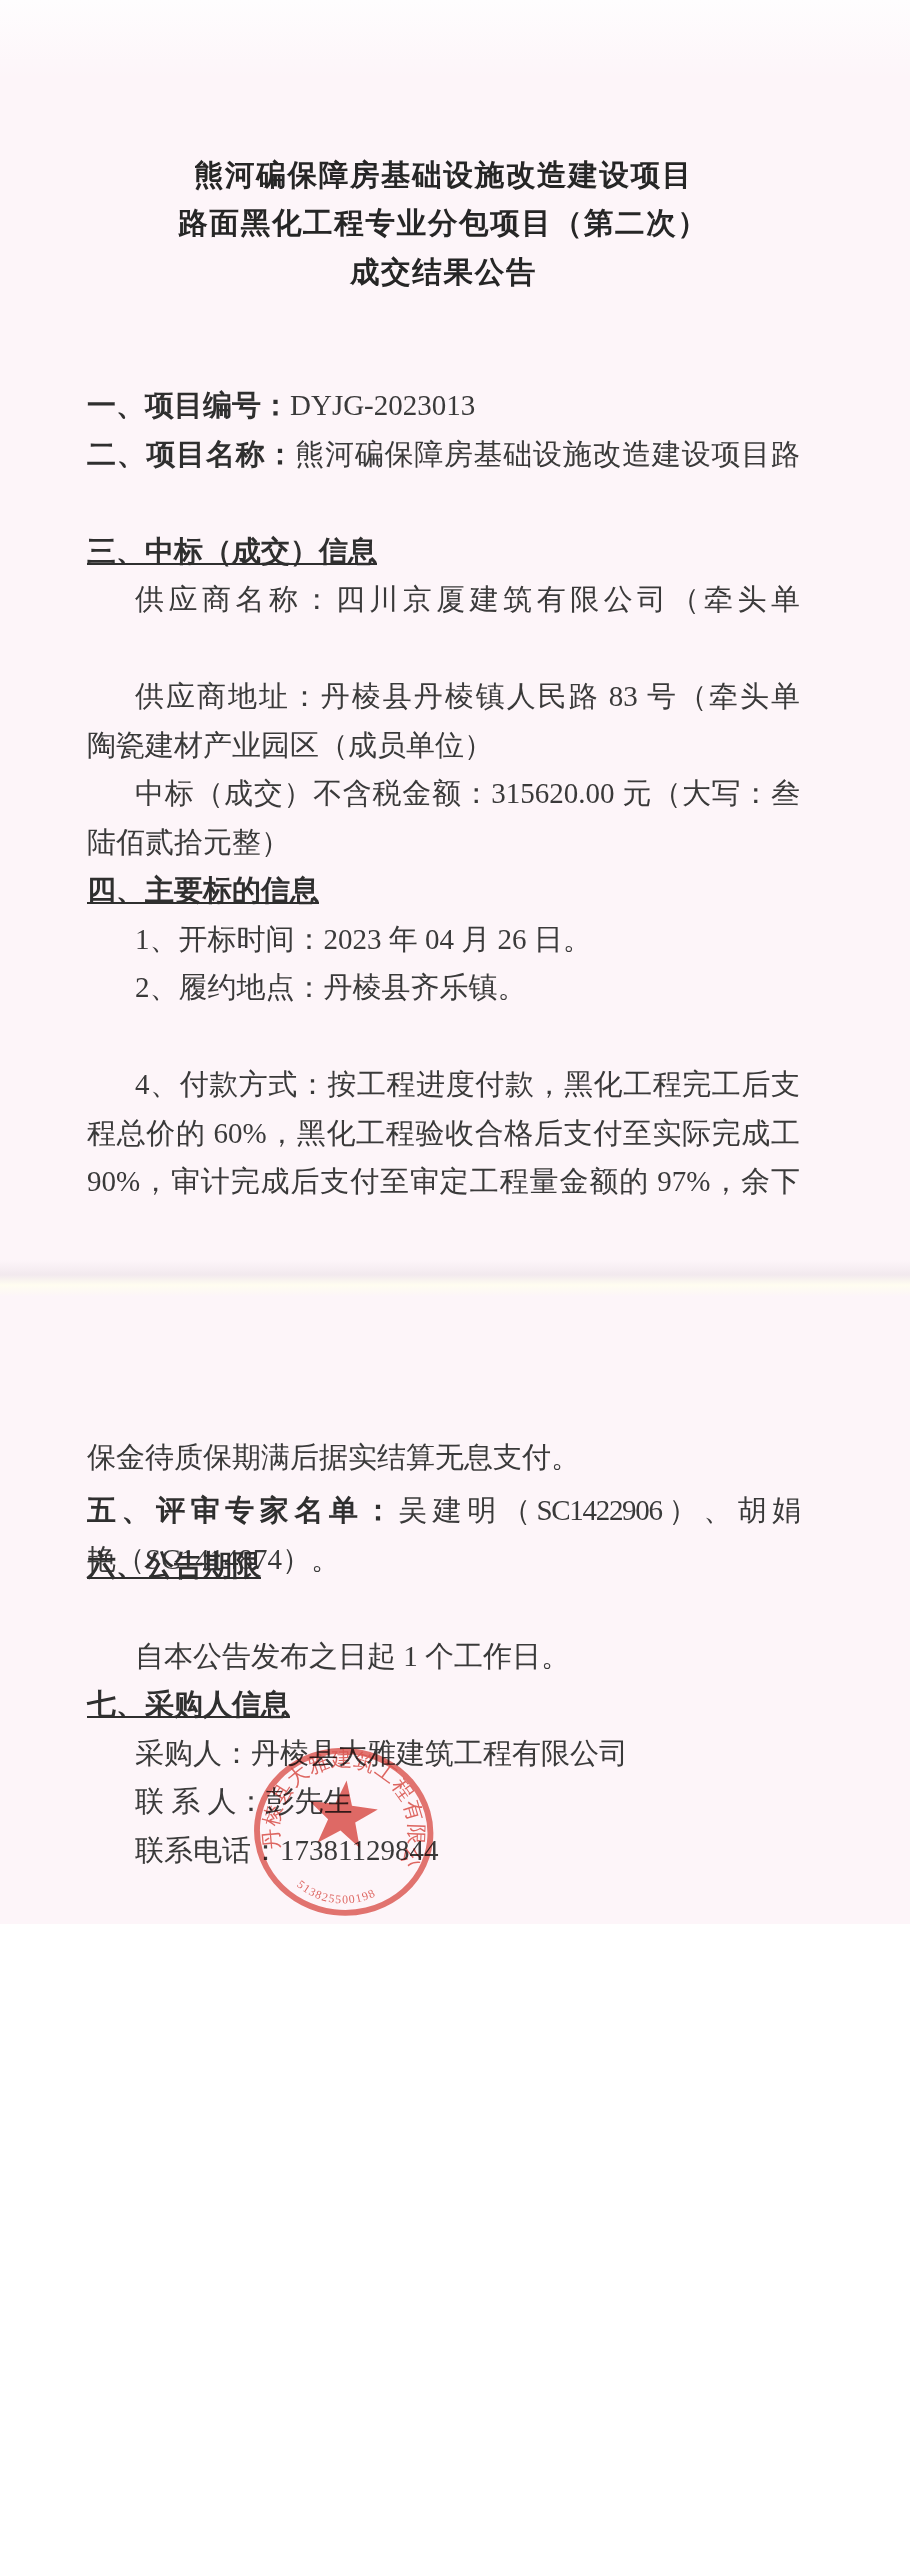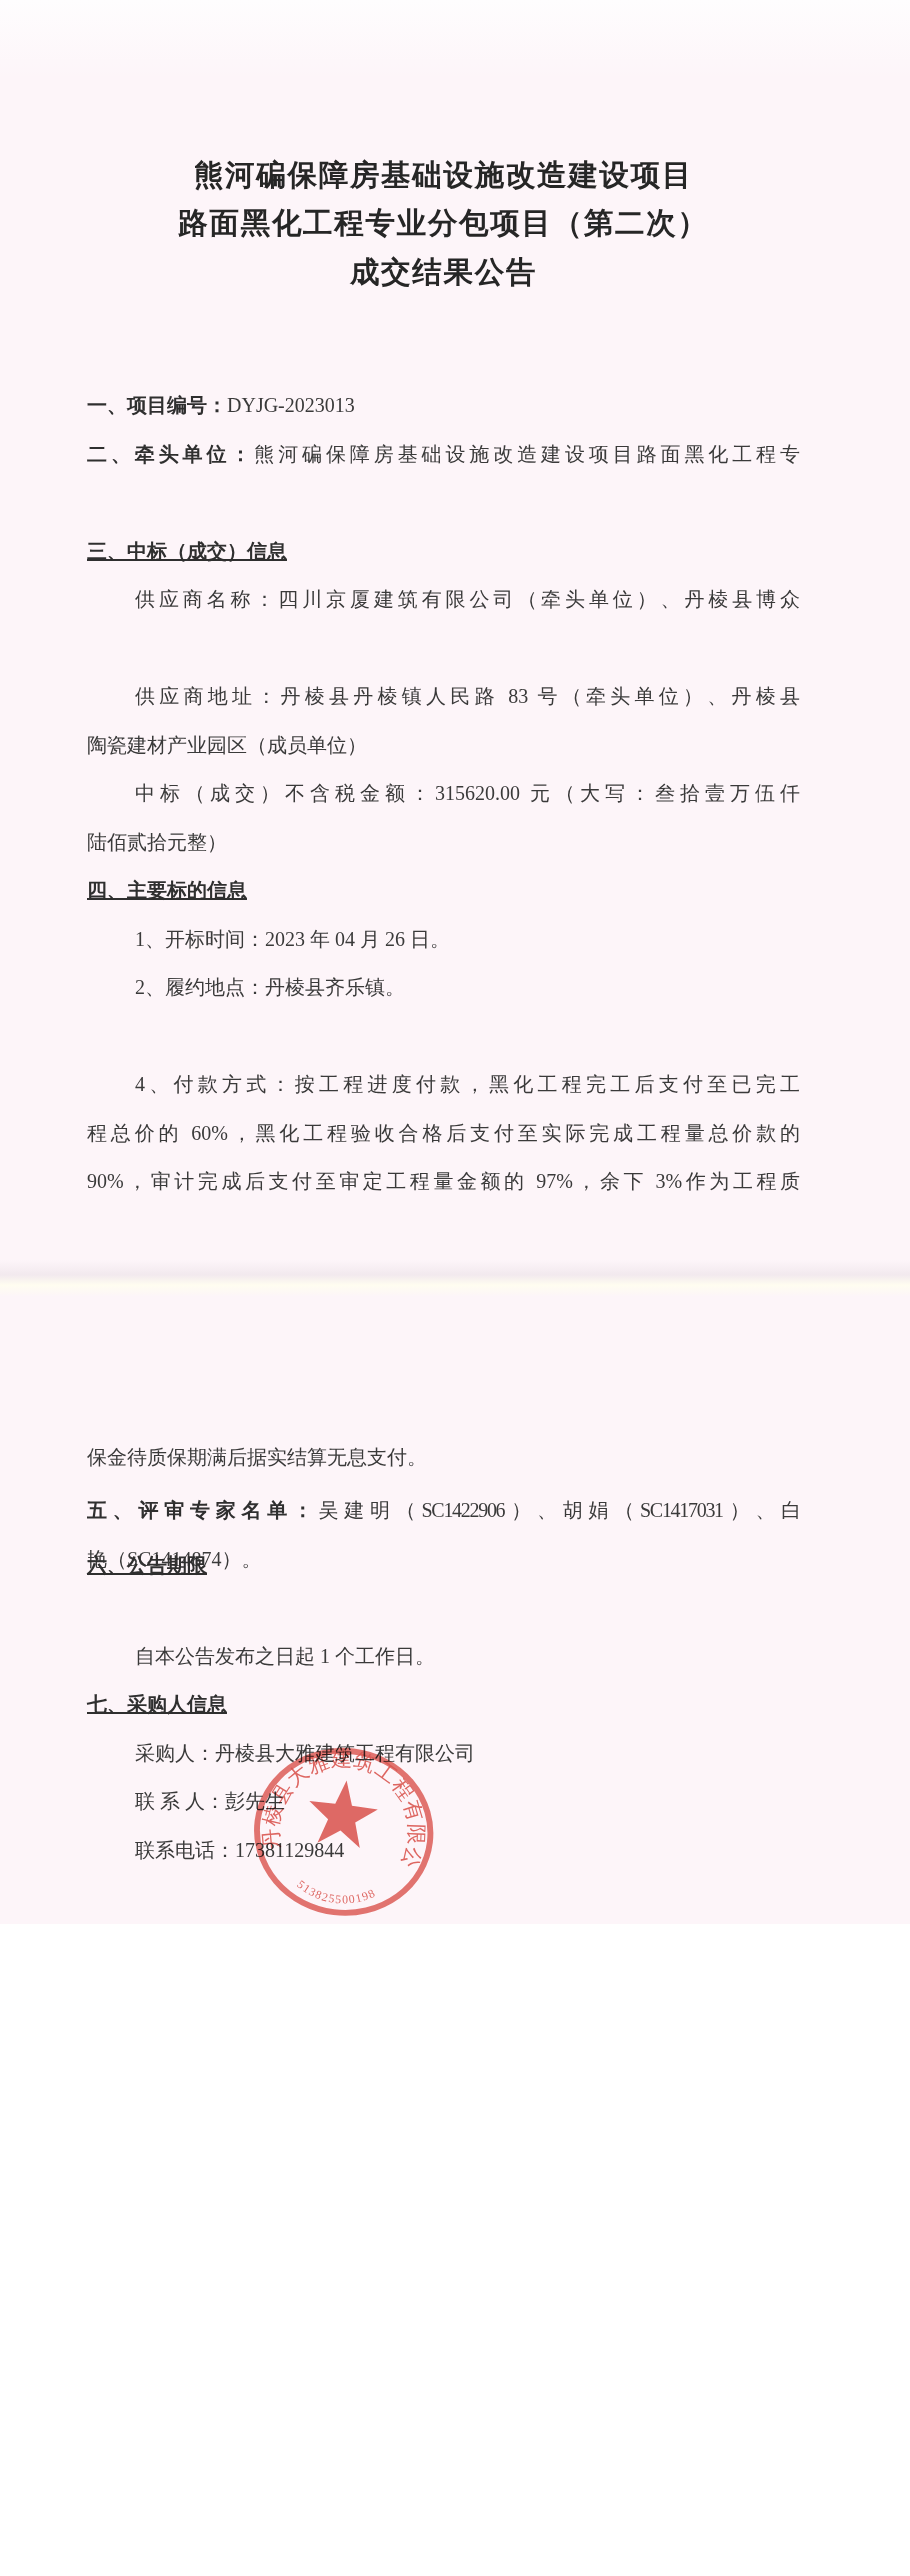--- a/index.html
+++ b/index.html
@@ -8,21 +8,21 @@
     background:#fdf5f9;
     font-family:"Liberation Serif","DejaVu Serif",serif;
   }
   .top-fade{position:absolute;top:0;left:0;width:100%;height:80px;
     background:linear-gradient(180deg,#fefdfe 0%, rgba(254,253,254,0) 100%);}
   .page-sep{position:absolute;top:1260px;left:0;width:100%;height:37px;
     background:linear-gradient(180deg, rgba(240,231,236,0) 0%, #f2e9ee 40%, #fffdf0 68%, rgba(255,253,240,0) 100%);}
   .col{position:absolute;left:87px;top:0;width:713px;height:2576px;}
   .t{position:absolute;width:100%;text-align:center;font-size:29.5px;font-weight:700;
      letter-spacing:1.7px;color:#262626;line-height:42px;white-space:nowrap;}
-  .ln{position:absolute;width:100%;height:49px;line-height:49px;font-size:20px;
+  .ln{position:absolute;width:100%;height:49px;line-height:49px;font-size:29px;
       color:#3a3a3a;white-space:nowrap;}
   .ju{white-space:normal;text-align:justify;text-align-last:justify;overflow:hidden;}
   .in{text-indent:48px;}
   .hd{font-family:"Liberation Sans","DejaVu Sans",sans-serif;font-weight:700;color:#2f2f2f;text-decoration:underline;}
   .lb{font-family:"Liberation Sans","DejaVu Sans",sans-serif;font-weight:700;color:#2f2f2f;}
   .tight{letter-spacing:-1.3px;}
   .stamp{position:absolute;left:232px;top:1729px;width:223px;height:209px;
     transform:rotate(7deg);mix-blend-mode:multiply;opacity:0.9;}
   .stamp text{font-family:"Liberation Serif","DejaVu Serif",serif;}
 </style>
@@ -34,21 +34,21 @@
   <div class="page-sep"></div>
 
   <div class="col">
 
     <div class="t" style="top:154px">熊河碥保障房基础设施改造建设项目</div>
     <div class="t" style="top:202px">路面黑化工程专业分包项目（第二次）</div>
     <div class="t" style="top:251px">成交结果公告</div>
 
     <div class="ln" style="top:381px"><span class="lb">一、项目编号：</span><span>DYJG-2023013</span></div>
 
-    <div class="ln ju" style="top:430px"><span class="lb">二、牵头单位：</span><span>熊河碥保障房基础设施改造建设项目路面黑化工程专</span></div>
+    <div class="ln ju" style="top:430px"><span class="lb">二、项目名称：</span><span>熊河碥保障房基础设施改造建设项目路面黑化工程专</span></div>
 
     <div class="ln hd" style="top:527px">三、中标（成交）信息</div>
     <div class="ln ju in" style="top:575px">供应商名称：四川京厦建筑有限公司（牵头单位）、丹棱县博众</div>
     <div class="ln ju in" style="top:672px">供应商地址：丹棱县丹棱镇人民路 83 号（牵头单位）、丹棱县</div>
     <div class="ln" style="top:721px">陶瓷建材产业园区（成员单位）</div>
     <div class="ln ju in" style="top:769px">中标（成交）不含税金额：315620.00 元（大写：叁拾壹万伍仟</div>
     <div class="ln" style="top:818px">陆佰贰拾元整）</div>
 
     <div class="ln hd" style="top:866px">四、主要标的信息</div>
     <div class="ln in" style="top:915px">1、开标时间：2023 年 04 月 26 日。</div>

